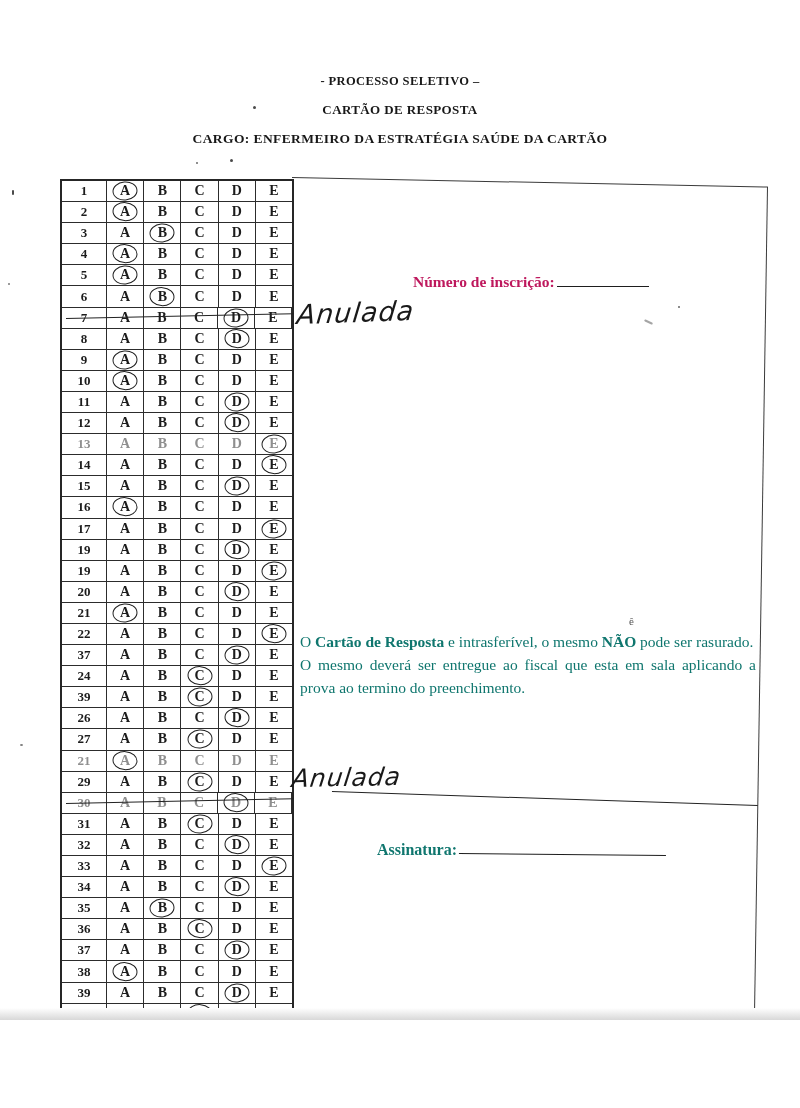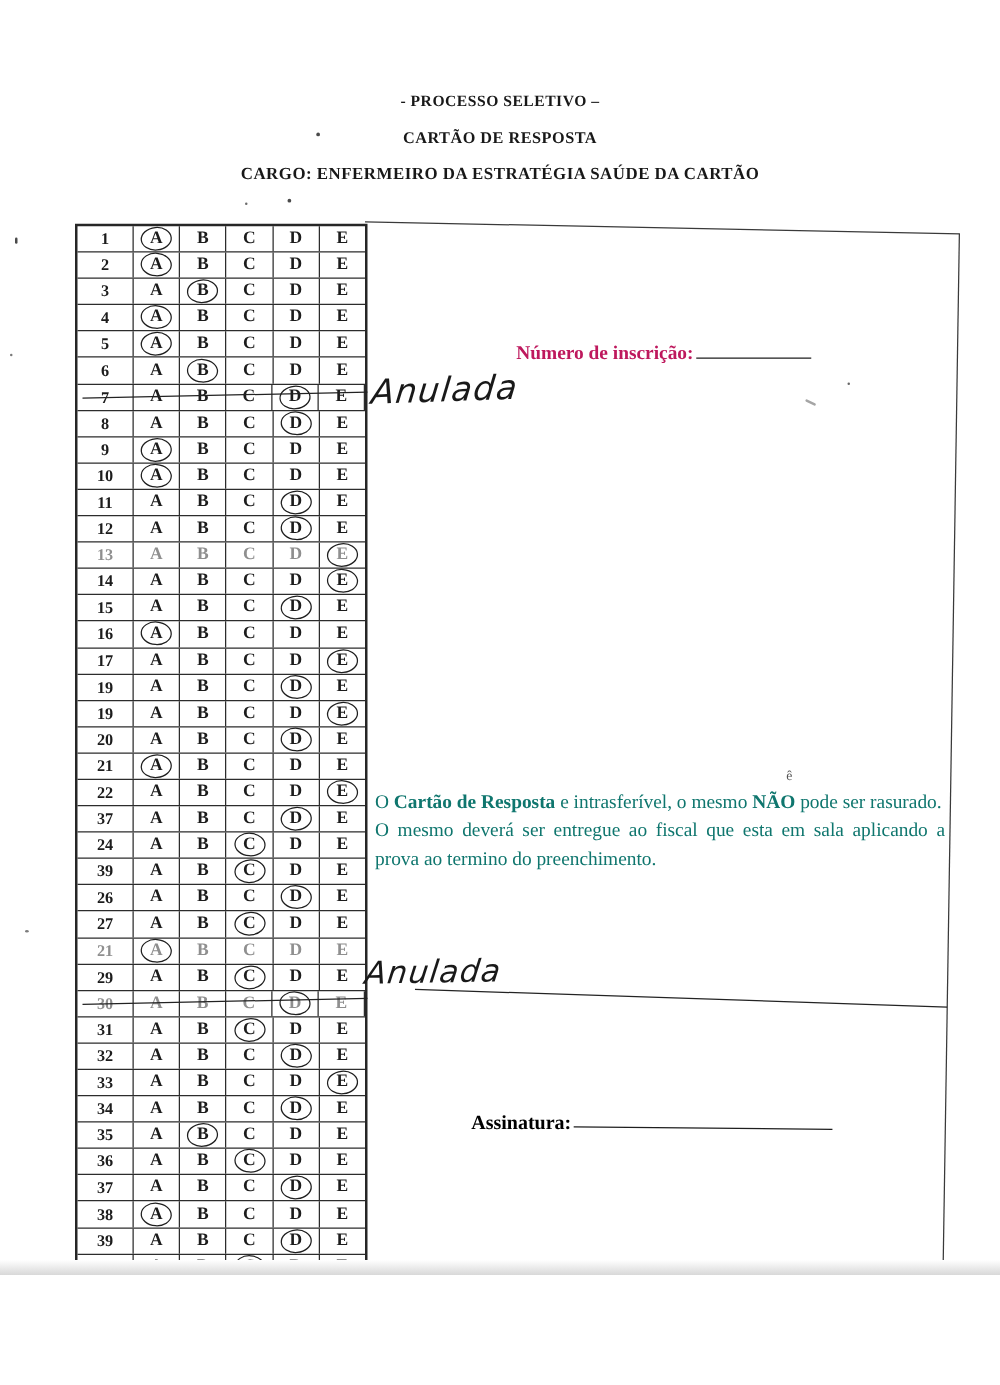--- a/index.html
+++ b/index.html
@@ -36,21 +36,21 @@
   
   .box-top{position:absolute;left:292px;top:177px;width:476px;height:0;border-top:1.8px solid #3a3a3a;
            transform:rotate(1.15deg);transform-origin:left top}
   .box-right{position:absolute;left:767px;top:187px;width:0;height:856px;border-left:1.6px solid #3a3a3a;
              transform:rotate(0.9deg);transform-origin:top left}
   .box-bottom{position:absolute;left:296px;top:1022px;width:462px;height:0;border-top:1.8px solid #3a3a3a;
               transform:rotate(2.2deg);transform-origin:left top}
 
   
   .inscription{position:absolute;left:413px;top:272px;font:700 15.5px "Liberation Serif",serif;color:#be185d}
-  .signature{position:absolute;left:377px;top:888px;font:700 16px "Liberation Serif",serif;color:#000000}
+  .signature{position:absolute;left:377px;top:840px;font:700 16px "Liberation Serif",serif;color:#0f766e}
   .uline{display:inline-block;border-bottom:1.8px solid #1e1e1e;height:15px;vertical-align:baseline;margin-left:2px}
   .uline.insc{width:92px}
   .uline.sig{width:207px;transform:rotate(.5deg)}
 
   
   .instructions{position:absolute;left:300px;top:630px;width:456px;font-size:15.5px;line-height:23px;
                 text-align:justify;color:#0f766e}
   .instructions p{margin:0}
   .instructions .b{font-weight:700}
 

